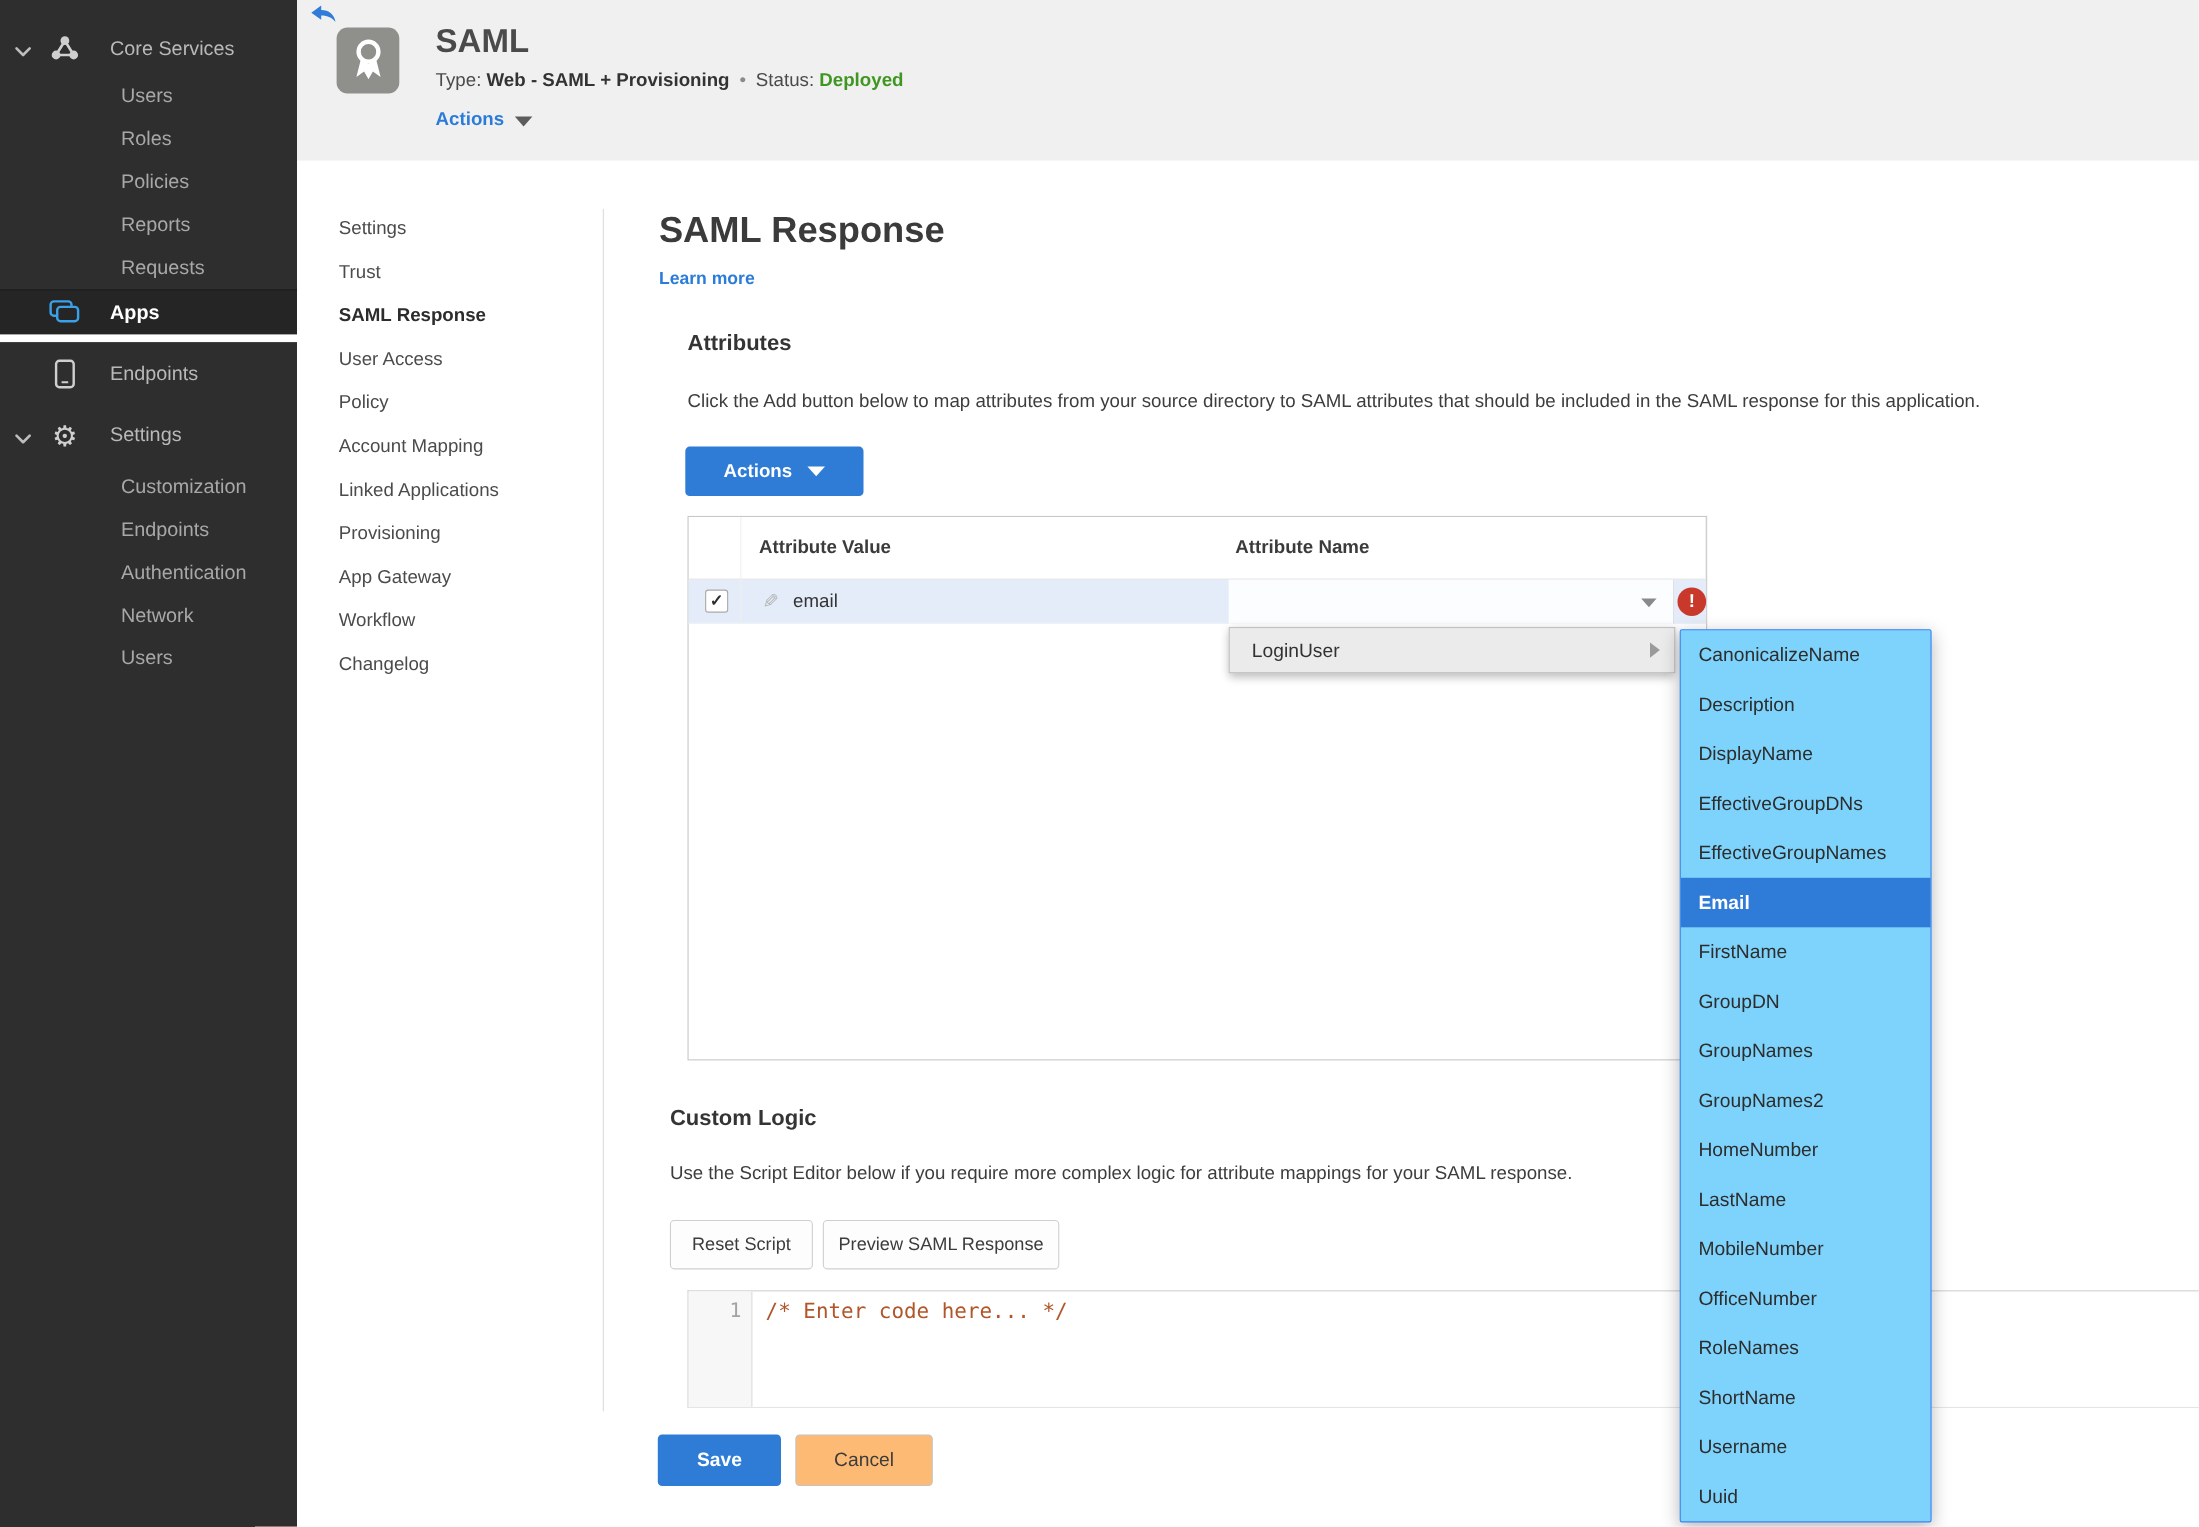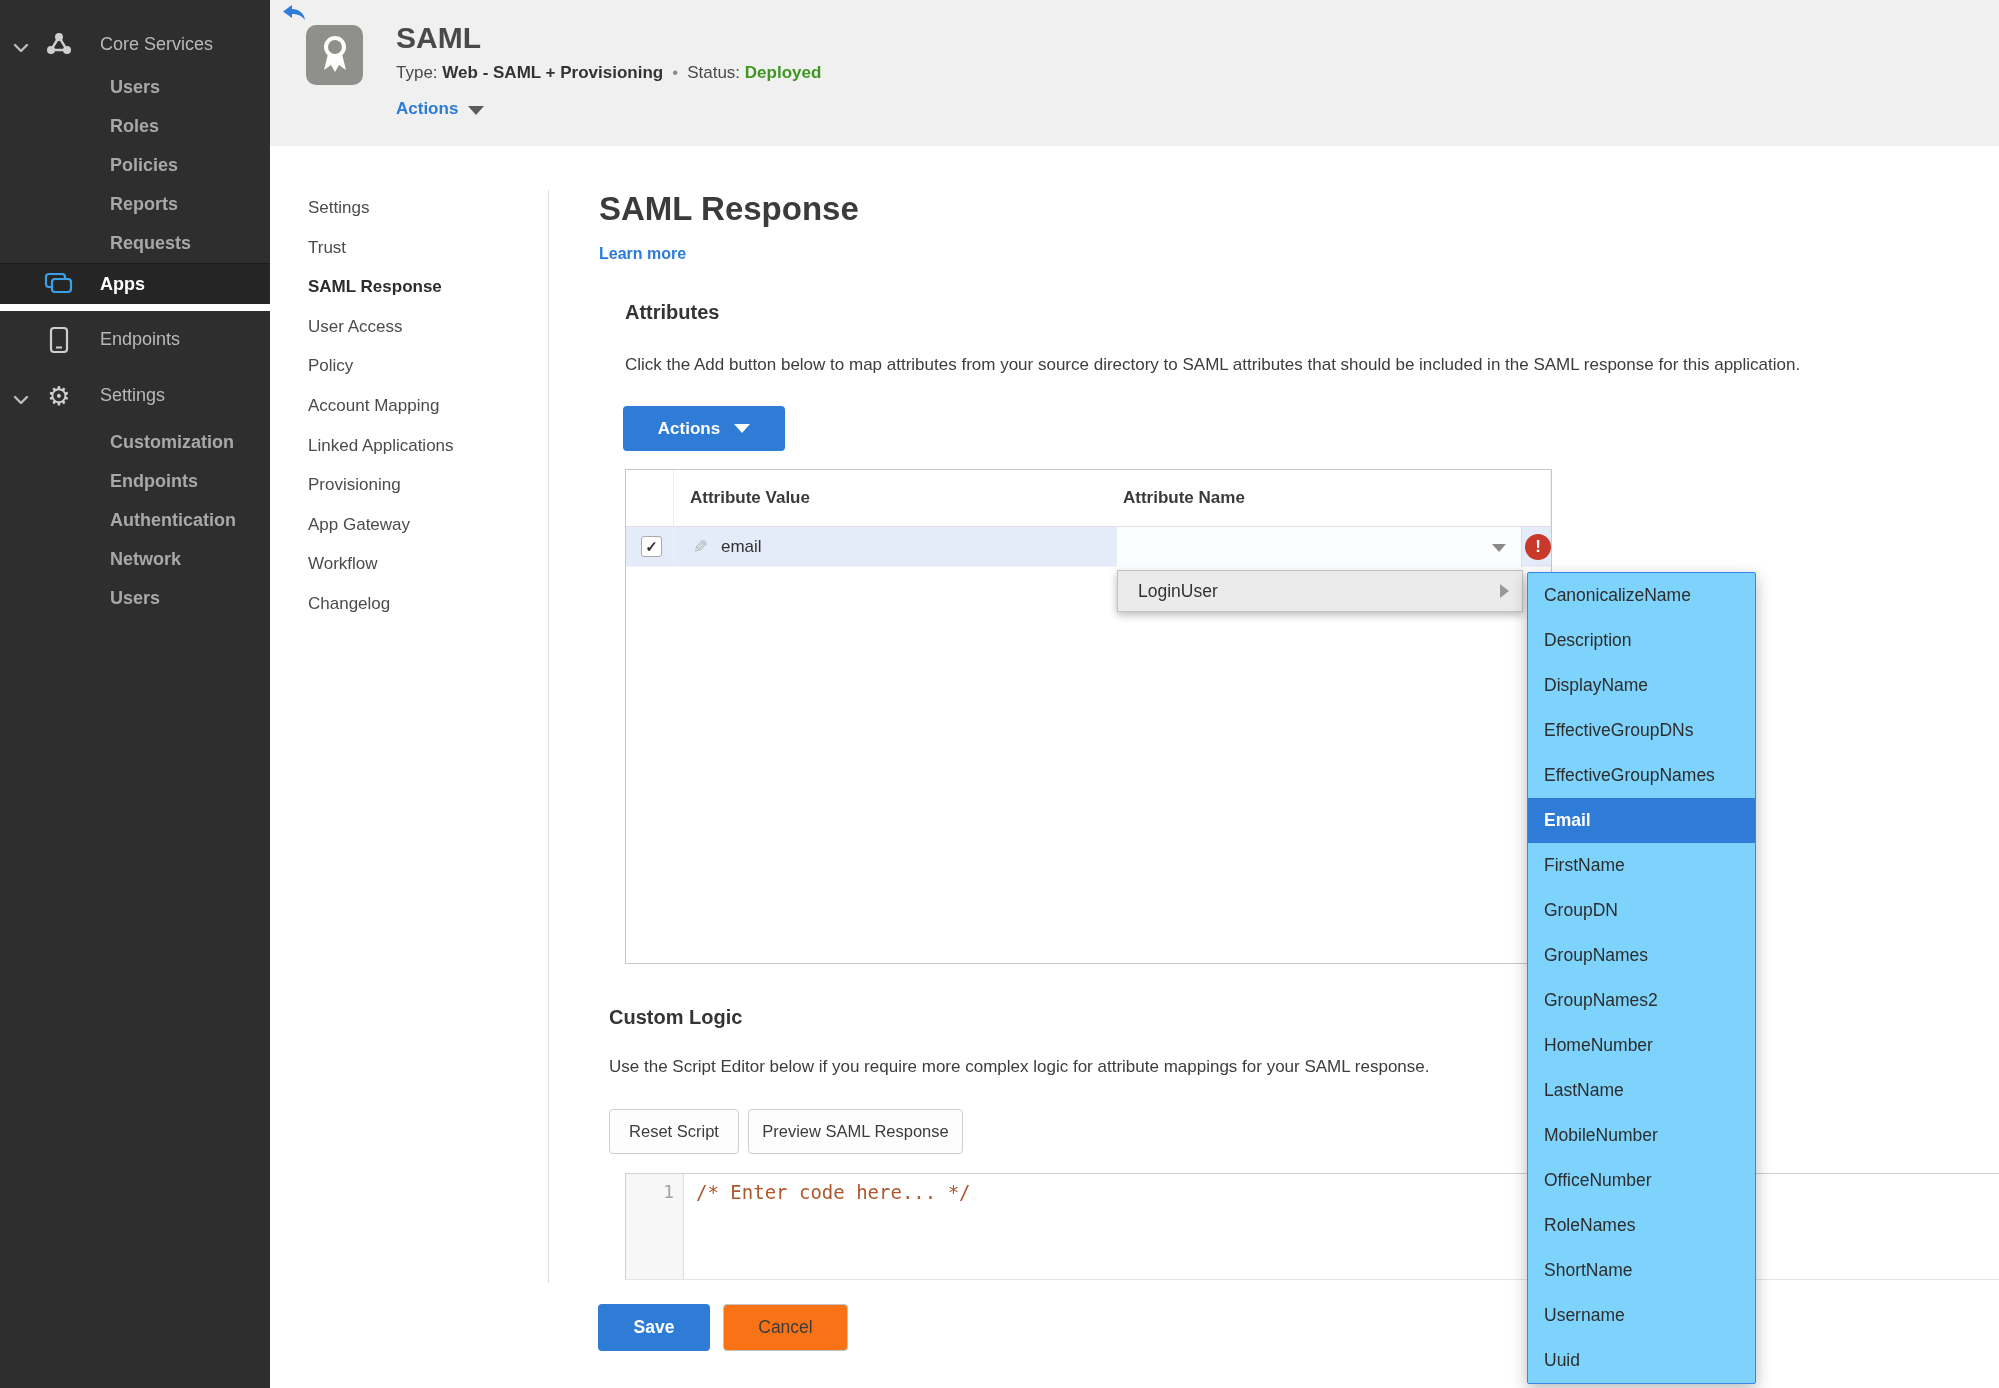--- a/index.html
+++ b/index.html
@@ -8,21 +8,21 @@
   .abs { position:absolute; }
 
   
   .sidebar { position:absolute; left:0; top:0; width:270px; height:1388px; background:#2e2e2e; z-index:10; }
   .srow { display:flex; align-items:center; position:relative; cursor:pointer; }
   .srow.top { height:48px; }
   .srow.sub { height:39px; }
   .chev { position:absolute; left:13px; top:50%; transform:translateY(-50%); width:16px; height:10px; }
   .sicon { position:absolute; left:44px; top:50%; transform:translateY(-50%); width:30px; height:30px; display:flex; align-items:center; justify-content:center; }
   .slabel { margin-left:100px; font-size:18px; color:#b9b9b9; }
-  .srow.sub .slabel { margin-left:110px; font-size:18px; color:#a8a8a8;font-weight:bold; }
+  .srow.sub .slabel { margin-left:110px; font-size:18px; color:#a8a8a8; }
   .srow.active { background:#252525; border-top:1px solid #1d1d1d; border-bottom:7px solid #ffffff; }
   .srow.active .slabel { color:#ffffff; font-weight:bold; }
   .gear-glyph { font-size:26px; color:#cfcfcf; line-height:1; }
 
   
   .apphdr { position:absolute; left:270px; top:0; width:1729px; height:146px; background:#f0f0f1; }
   .backarrow { position:absolute; left:12px; top:4px; width:26px; height:18px; cursor:pointer; }
   .appicon { position:absolute; left:36px; top:25px; width:57px; height:60px; background:#8f8f8c; border-radius:10px; display:flex; align-items:center; justify-content:center; }
   .hdr-title { position:absolute; left:126px; top:21px; font-size:30px; font-weight:bold; color:#4a4a4a; }
   .hdr-meta { position:absolute; left:126px; top:63px; font-size:17px; color:#4a4a4a; }
@@ -81,21 +81,21 @@
   .reset-btn { left:609px; top:1109px; width:130px; height:45px; }
   .preview-btn { left:748px; top:1109px; width:215px; height:45px; }
 
   
   .editor { left:625px; top:1173px; width:1374px; height:107px; background:#fff; border-top:1px solid #d0d0d0; border-left:1px solid #d0d0d0; border-bottom:1px solid #e5e5e5; display:flex; }
   .gutter { width:58px; height:100%; background:#f7f7f7; border-right:1px solid #dddddd; text-align:right; padding:7px 9px 0 0; font-family:"DejaVu Sans Mono", monospace; font-size:18px; color:#a3a3a3; }
   .codearea { flex:1; padding:7px 0 0 12px; font-family:"DejaVu Sans Mono", monospace; font-size:19px; color:#b0562a; cursor:text; }
 
   
   .save-btn { left:598px; top:1304px; width:112px; height:47px; font-size:17.5px; }
-  .cancel-btn { left:723px; top:1304px; width:125px; height:47px; font-size:17.5px; background:#f97316; border:1px solid #c4c4c4; }
+  .cancel-btn { left:723px; top:1304px; width:125px; height:47px; font-size:17.5px; background:#fdba74; border:1px solid #c4c4c4; }
 </style>
 </head>
 <body>
 
 <aside class="sidebar">
   <div style="height:14px"></div>
 
 
   <div style="height:6px"></div>
   <div class="srow top">

